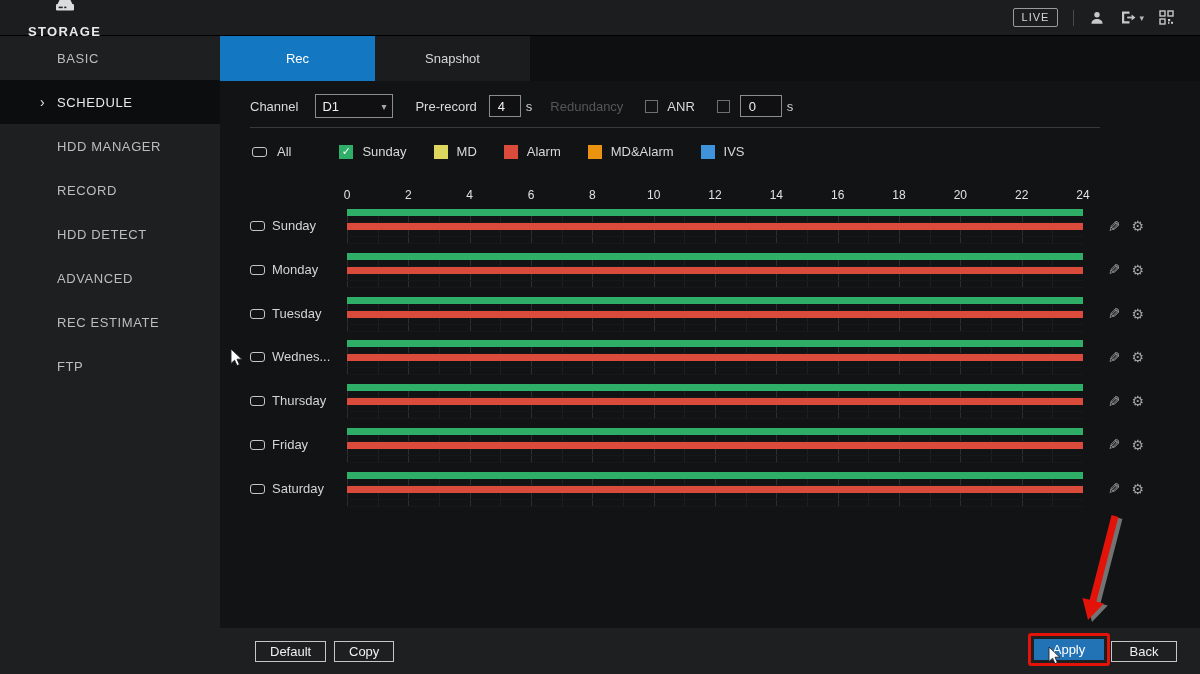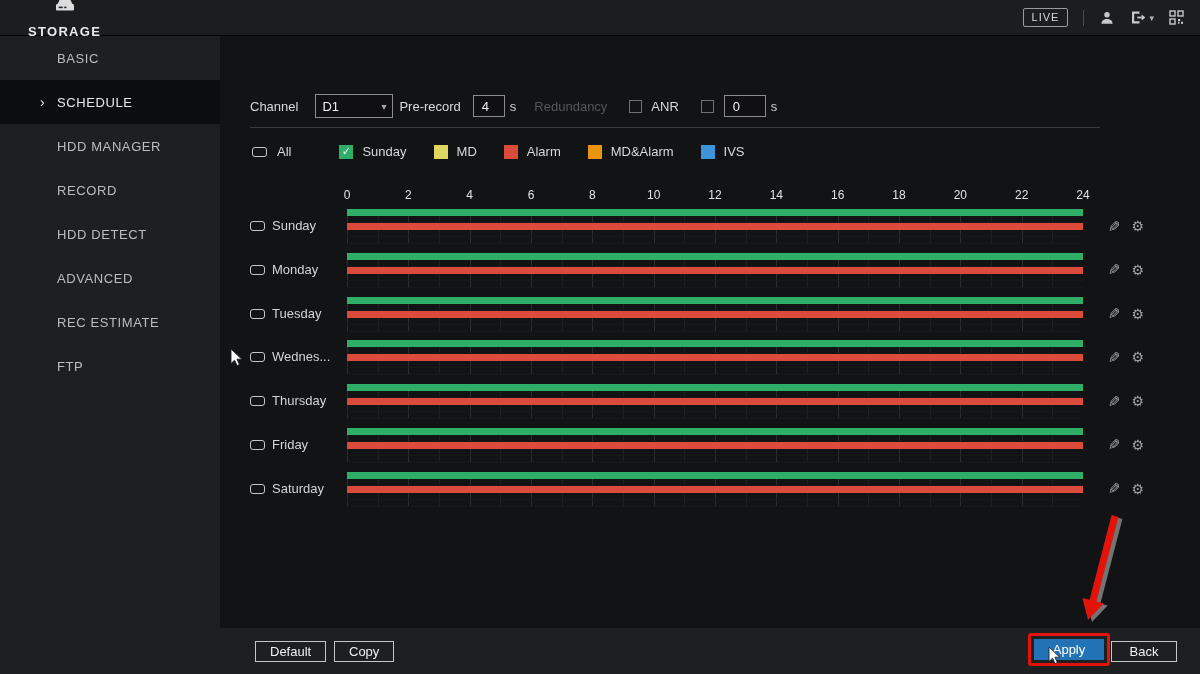--- a/index.html
+++ b/index.html
@@ -7,21 +7,21 @@
   body {
     width:1200px; height:674px; position:relative; overflow:hidden;
     background:#141416; color:#ddd;
     font-family:"Liberation Sans","DejaVu Sans",sans-serif;
   }
   
   .topbar { position:absolute; top:0; left:0; width:1200px; height:36px;
     background:#1c1d1f; border-bottom:1px solid #000; display:flex; align-items:center; z-index:5; }
   .topbar-left { display:flex; align-items:center; padding-left:28px; gap:11px;flex-direction:column; }
   .app-title { font-size:13px; font-weight:700; letter-spacing:1.3px; color:#eaeaea; }
-  .topbar-right { margin-left:auto; display:flex; align-items:center; gap:15px; padding-right:16px; }
+  .topbar-right { margin-left:auto; display:flex; align-items:center; gap:15px; padding-right:26px; }
   .live-btn { border:1px solid #9a9a9a; border-radius:2px; color:#d8d8d8; font-size:11px;
     letter-spacing:1px; padding:2px 8px 3px; cursor:pointer; }
   .topbar-sep { width:1px; height:16px; background:#4a4a4c; }
   .tb-ic { display:flex; align-items:center; cursor:pointer; }
   .caret-sm { font-size:9px; color:#b5b5b5; margin-left:2px; }
   
   .sidebar { position:absolute; top:36px; left:0; width:220px; height:638px; background:#1e1f21; }
   .side-item { height:44px; display:flex; align-items:center; padding-left:40px;
     font-size:13px; letter-spacing:.6px; color:#bdbdbd; cursor:pointer; }
   .side-item .chev { width:17px; font-size:14px; color:#e0e0e0; }
@@ -32,21 +32,21 @@
   .tab { width:155px; display:flex; align-items:center; justify-content:center;
     font-size:13px; color:#d6d6d6; background:#1b1c1e; cursor:pointer; }
   .tab.active { background:#1377c1; color:#fff; }
   
   .controls { position:absolute; top:56px; left:0; width:980px; height:28px;
     display:flex; align-items:center; padding-left:30px; font-size:13px; color:#dadada; }
   .select { width:78px; height:24px; border:1px solid #8c8c8c; background:#101012;
     display:flex; align-items:center; padding:0 6px; margin-left:17px; cursor:pointer; }
   .select .val { flex:1; color:#eee; }
   .select .caret { color:#a8a8a8; font-size:10px; }
-  .lbl-pre { margin-left:6px; }
+  .lbl-pre { margin-left:22px; }
   .num-input { height:22px; border:1px solid #8c8c8c; background:#101012; color:#eee;
     display:flex; align-items:center; padding-left:8px; cursor:text; }
   .w34 { width:32px; margin-left:12px; }
   .w44 { width:42px; margin-left:10px; }
   .unit { margin-left:5px; color:#cfcfcf; }
   .dim { margin-left:18px; color:#565656; }
   .cb { width:13px; height:13px; border:1px solid #707070; margin-left:22px; cursor:pointer; }
   .anr-lbl { margin-left:9px; }
   .divider { position:absolute; top:91px; left:30px; width:850px; height:1px; background:#3a3a3c; }
   
@@ -169,20 +169,24 @@
       <span class="chev"></span>
       <span>REC ESTIMATE</span>
     </div>
     <div class="side-item">
       <span class="chev"></span>
       <span>FTP</span>
     </div>
   </div>
 
 <div class="content">
+  <div class="tabstrip" id="tabs">
+      <div class="tab active">Rec</div>
+      <div class="tab">Snapshot</div>
+    </div>
 
   <div class="controls">
     <span>Channel</span>
     <div class="select">
       <span class="val">D1</span>
       <span class="caret">▾</span>
     </div>
     <span class="lbl-pre">Pre-record</span>
     <div class="num-input w34">4</div>
     <span class="unit">s</span>

